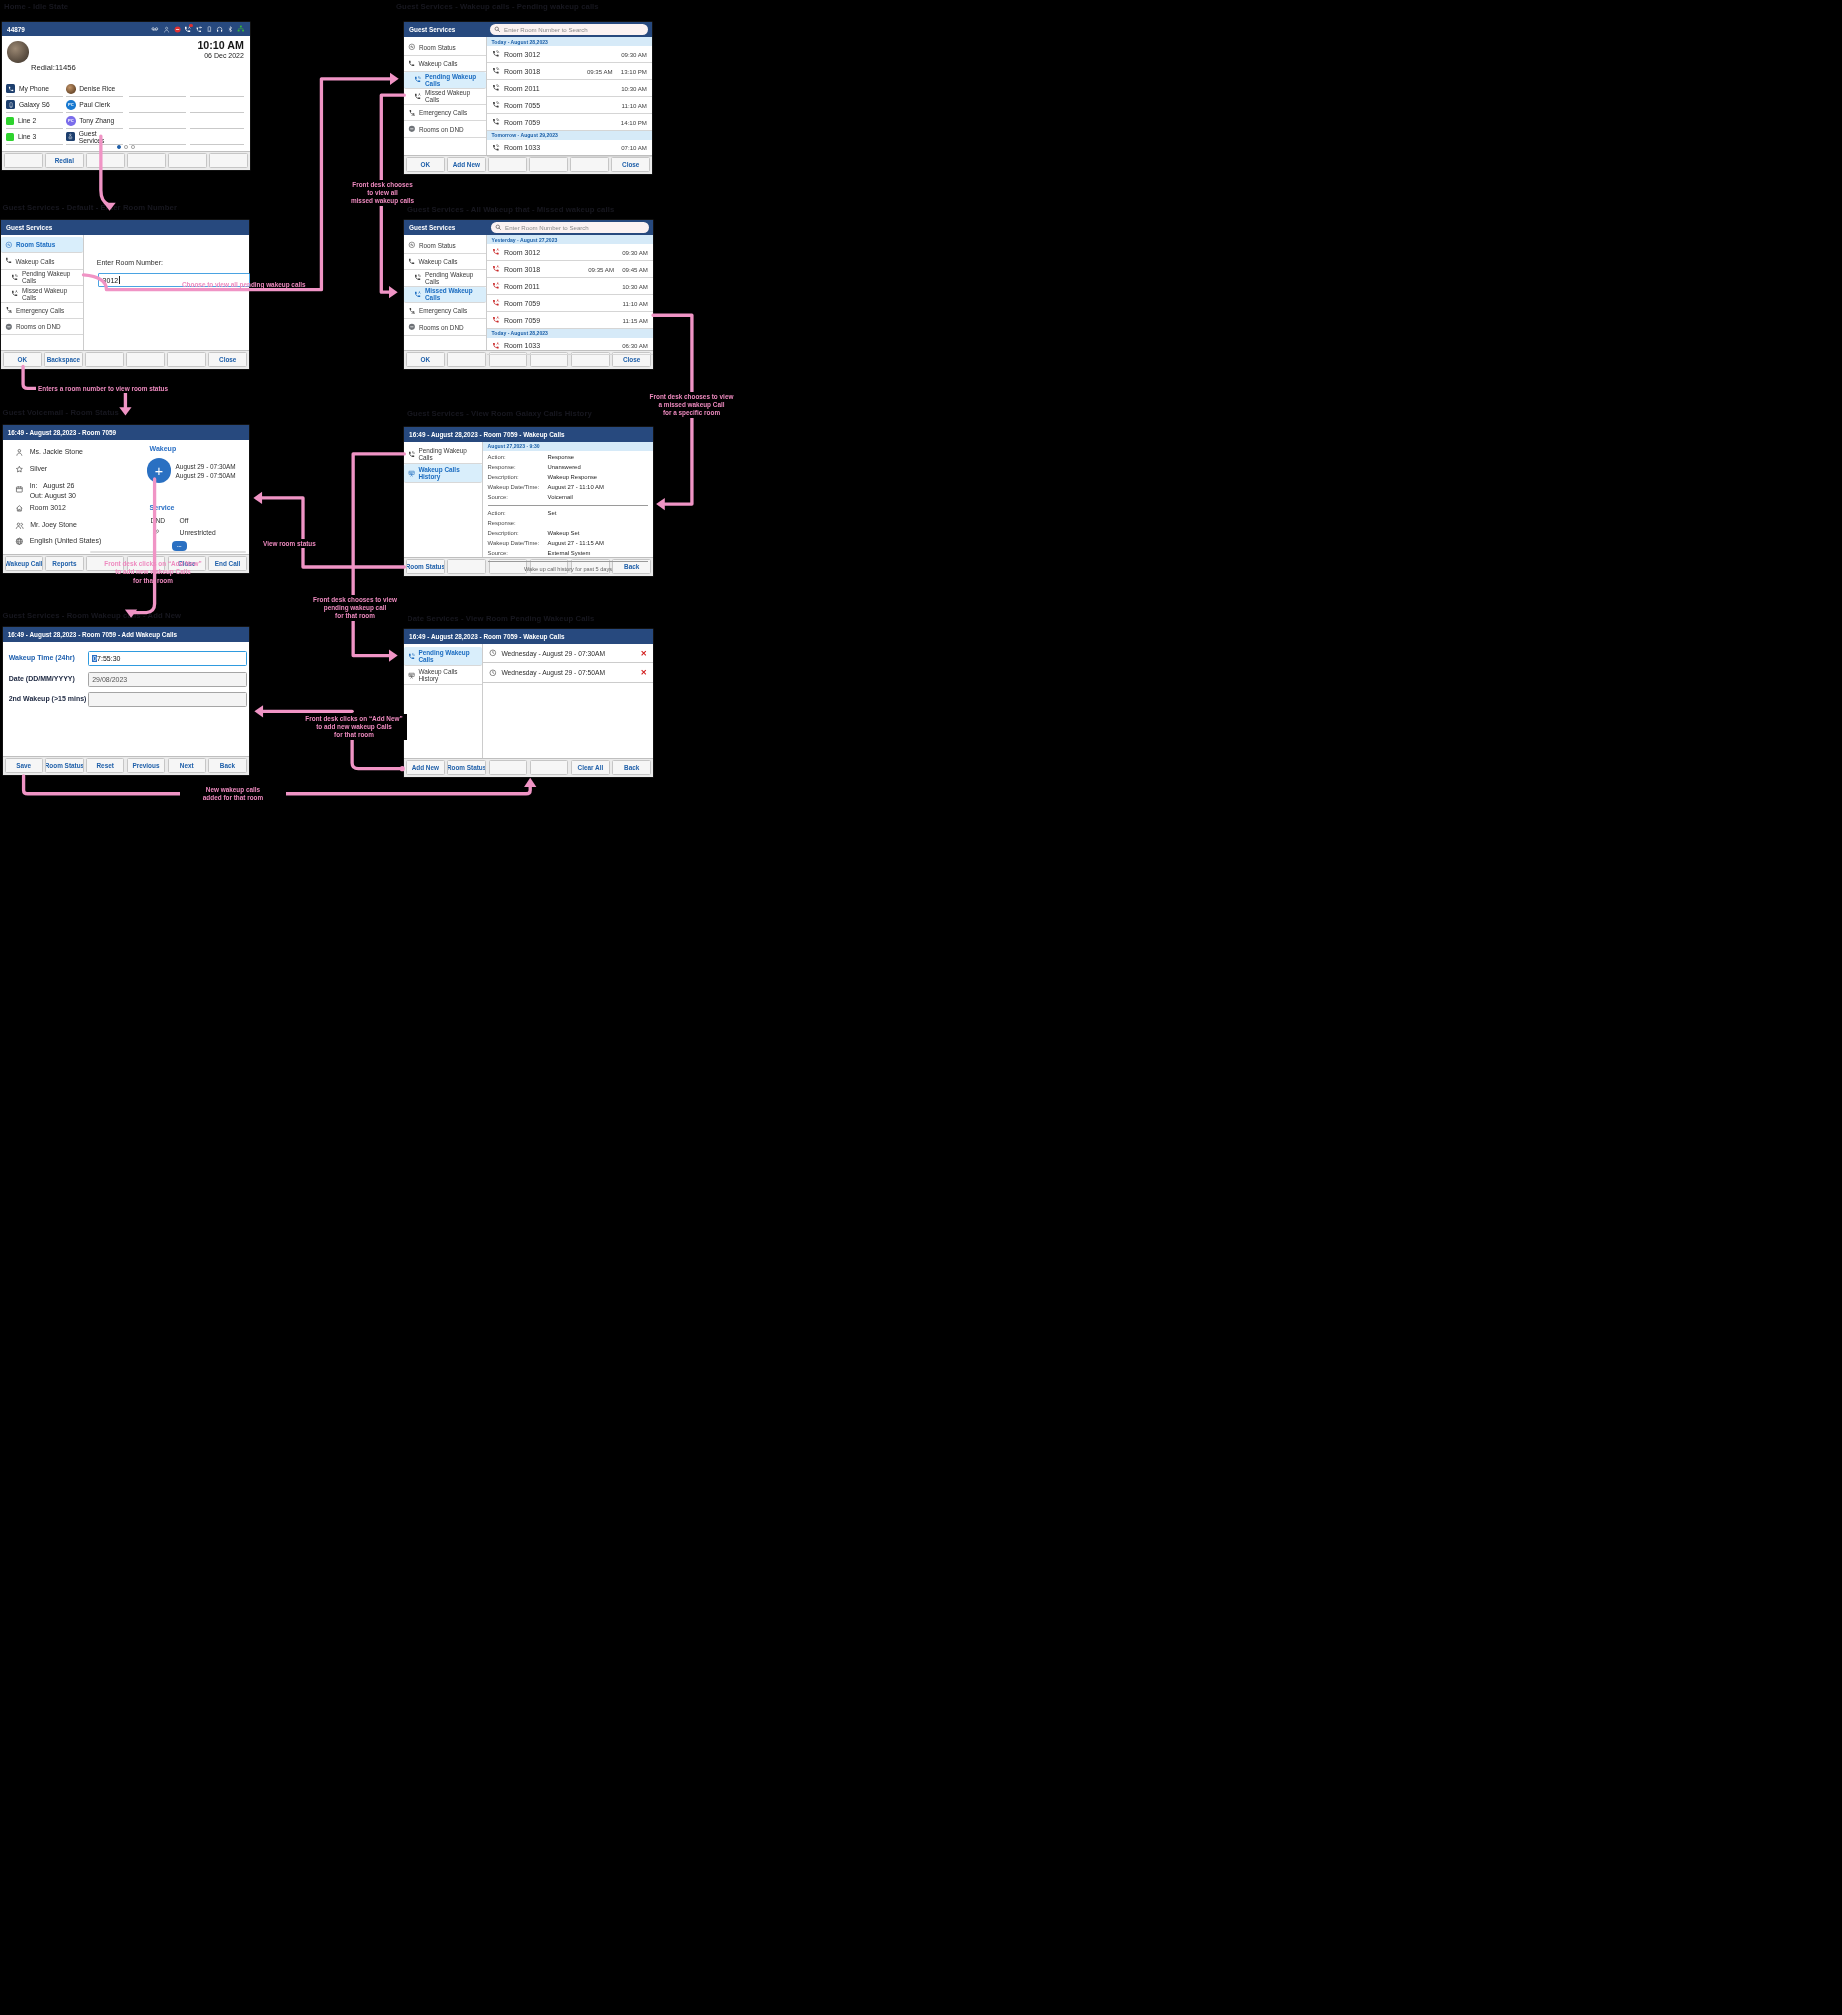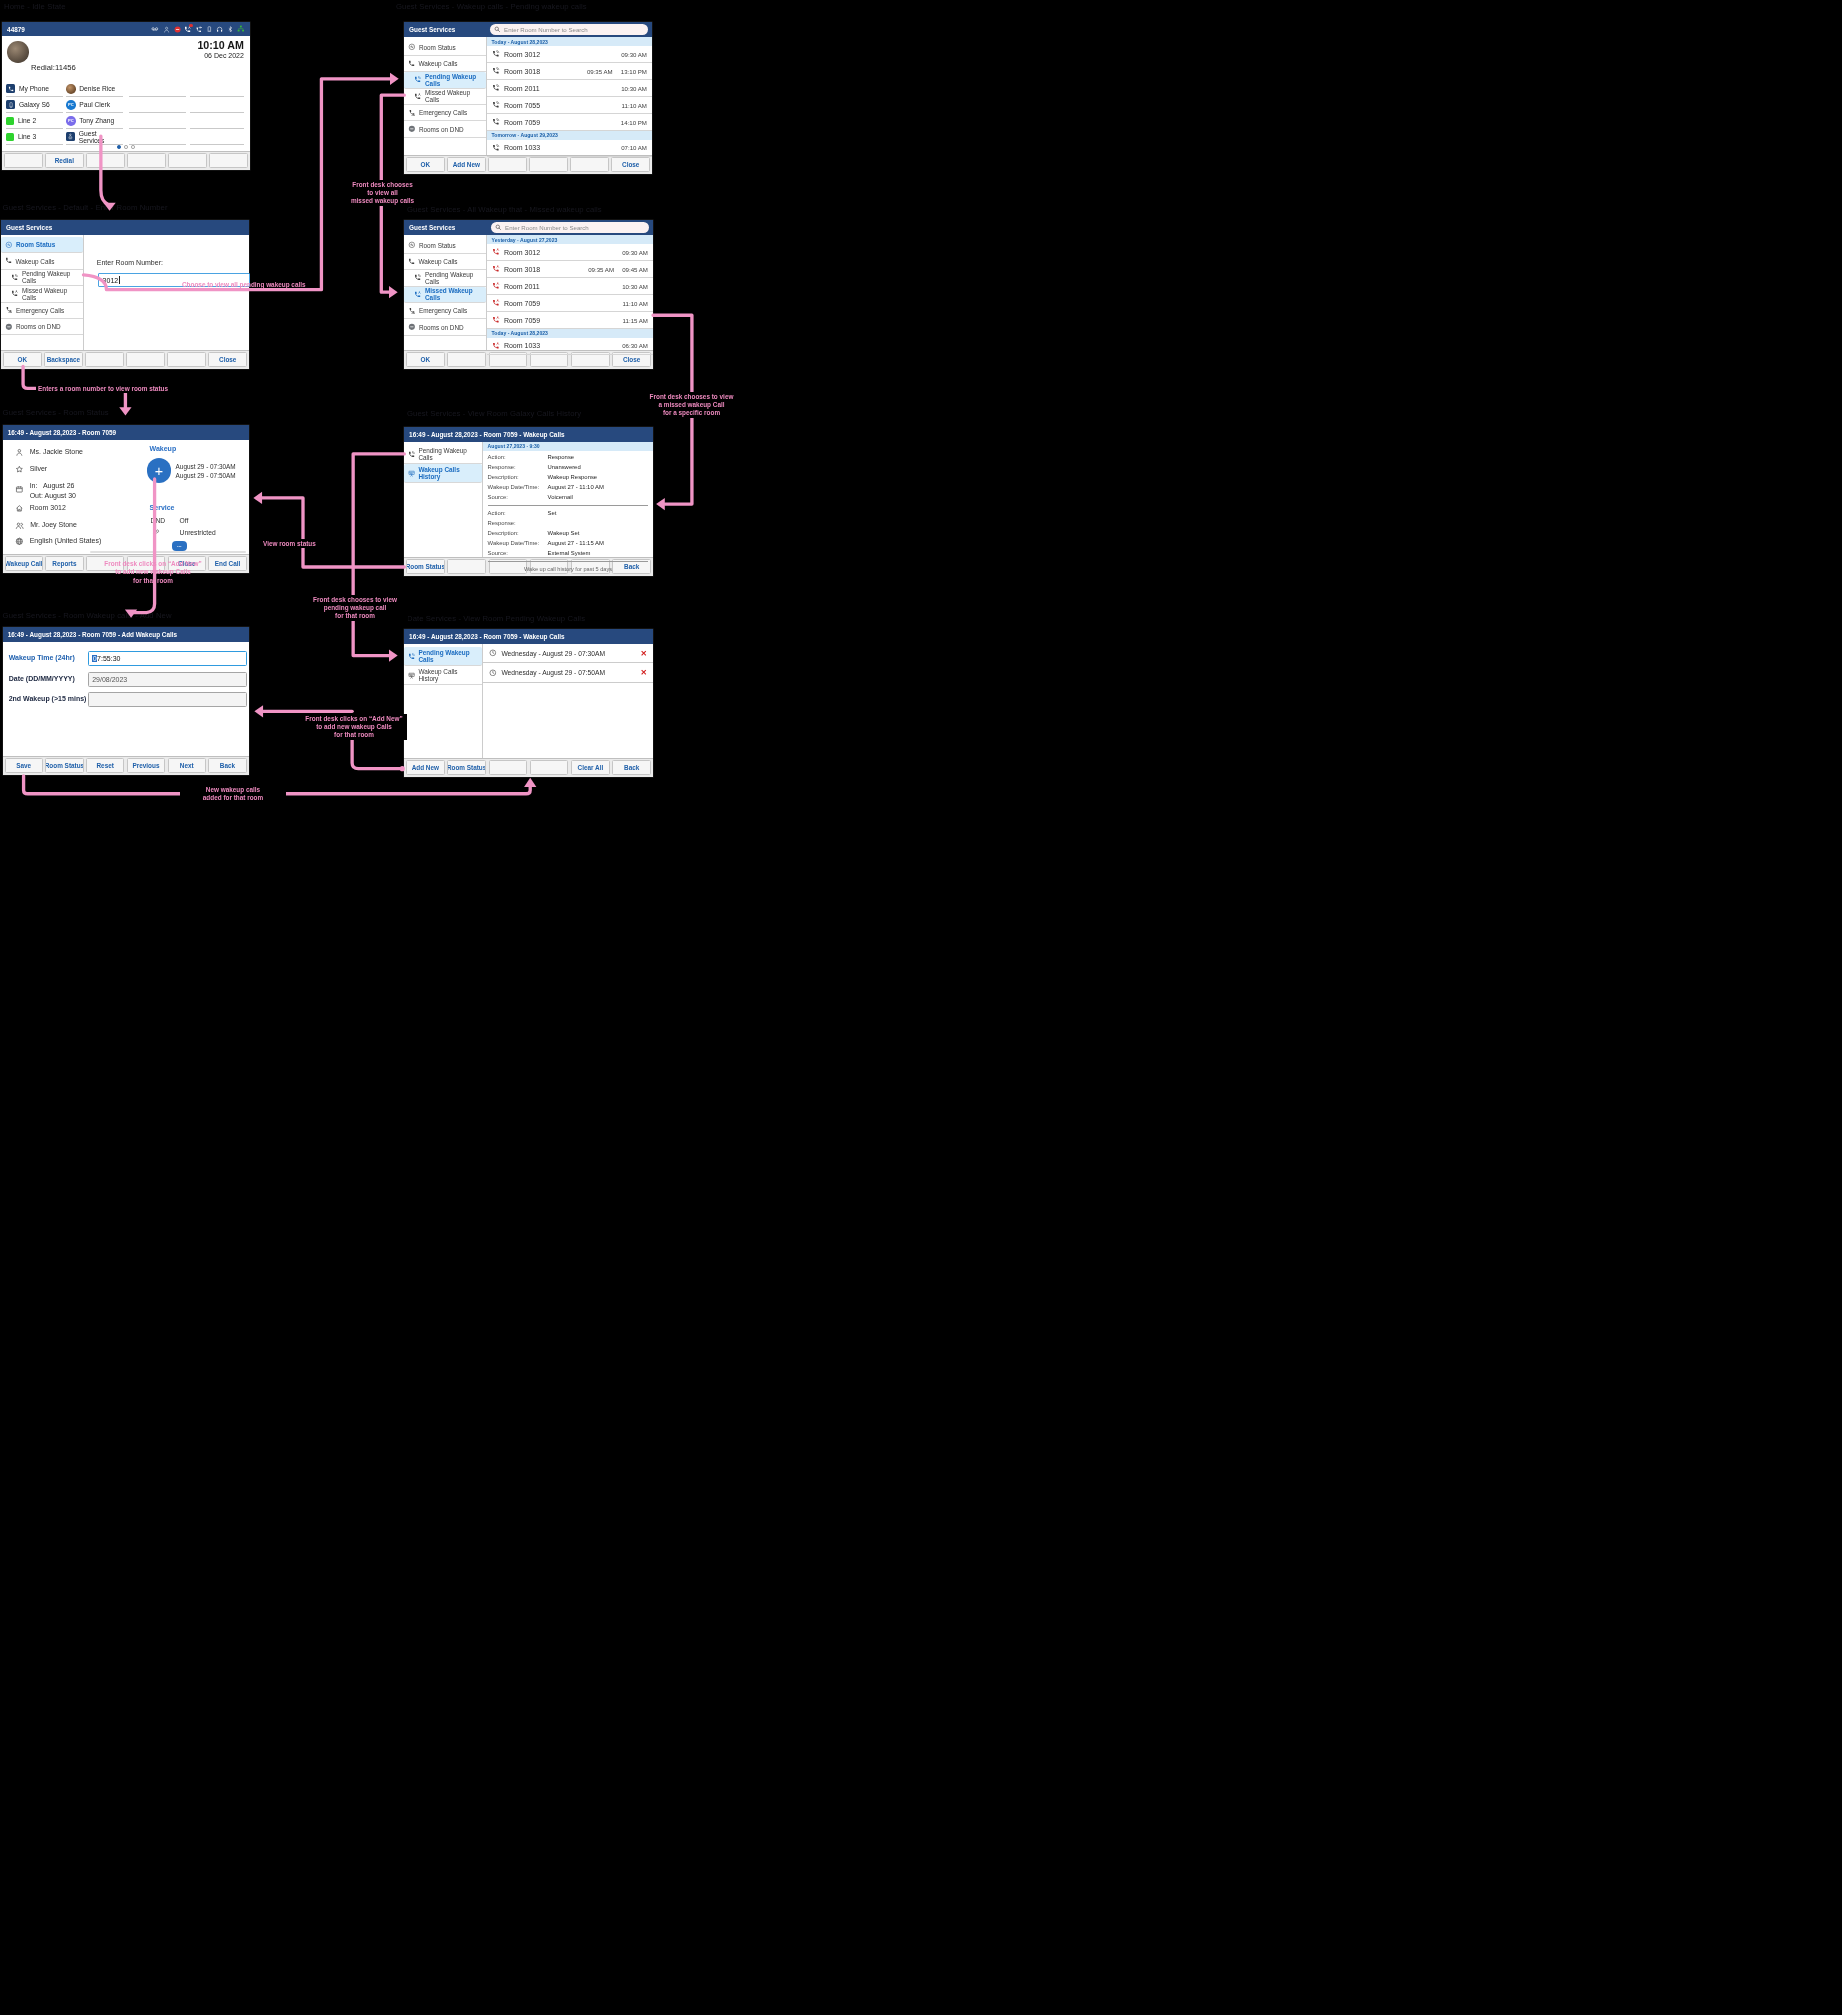--- a/index.html
+++ b/index.html
@@ -1,17 +1,17 @@
 <!DOCTYPE html>
 <html style="font-size:8.2px"><head>
 <meta charset="utf-8">
 <style>
   html,body{margin:0;padding:0;background:#000;}
   body{width:737px;height:806px;position:relative;font-family:"Liberation Sans",sans-serif;-webkit-font-smoothing:antialiased;}
-  .ghost{position:absolute;color:#17171f;font-weight:normal;font-size:7.7px;letter-spacing:0.1px;z-index:1;white-space:nowrap;}
+  .ghost{position:absolute;color:#17171f;font-weight:bold;font-size:7.7px;letter-spacing:0.1px;z-index:1;white-space:nowrap;}
   .panel{position:absolute;background:#fff;display:flex;flex-direction:column;z-index:2;box-shadow:0 0 0 0.5px #222;}
   .phead{background:#27497e;color:#fff;font-size:6.4px;font-weight:bold;display:flex;align-items:center;padding:0 5.1px;flex:none;position:relative;}
   .pbody{flex:1;display:flex;min-height:0;position:relative;}
   .softbar{flex:none;height:18.4px;background:#ebebeb;border-top:0.5px solid #bfbfbf;display:flex;align-items:center;gap:2.6px;padding:0 2px;}
   .skey{flex:1;height:13.3px;background:#f6f6f6;border:0.5px solid #c6c6c6;border-radius:1.5px;color:#1e5fa9;font-weight:bold;font-size:6.4px;display:flex;align-items:center;justify-content:center;white-space:nowrap;overflow:hidden;}
   .search{position:absolute;right:4.1px;top:2px;width:149px;height:10.7px;background:#fbf2f2;border-radius:5.6px;display:flex;align-items:center;gap:3.1px;padding:0 4.6px;color:#333;}
   .search .ph{color:#8a8a8a;font-size:6.1px;font-weight:normal;}
   .side{width:82px;border-right:0.5px solid #ccc;flex:none;padding-top:2px;}
   .sitem{height:15.4px;display:flex;align-items:center;gap:3.6px;padding:0 3.6px;font-size:6.4px;color:#3a3a3a;border-bottom:0.5px solid #d8d8d8;}
   .sitem.ind{padding-left:10.2px;}
@@ -158,21 +158,21 @@
         <path fill="none" stroke="currentColor" stroke-width="1.7" stroke-linecap="round" d="M7.5 14.5c.6-2.6 2.3-4 4.5-4s3.9 1.4 4.5 4"></path>
         <path stroke="currentColor" stroke-width="1.7" d="M5 17.5h14M7 21h10"></path>
       </symbol>
 </defs>
 </svg>
 
 <div class="ghost" style="left:4.1px;top:1.5px">Home - Idle State</div>
 <div class="ghost" style="left:396px;top:2px">Guest Services - Wakeup calls - Pending wakeup calls</div>
 <div class="ghost" style="left:2.6px;top:203px">Guest Services - Default - Enter Room Number</div>
 <div class="ghost" style="left:407px;top:205px">Guest Services - All Wakeup that - Missed wakeup calls</div>
-<div class="ghost" style="left:2.6px;top:408px">Guest Services - Room Status</div>
+<div class="ghost" style="left:2.6px;top:408px">Guest Voicemail - Room Status</div>
 <div class="ghost" style="left:407px;top:409px">Guest Services - View Room Galaxy Calls History</div>
 <div class="ghost" style="left:2.6px;top:611px">Guest Services - Room Wakeup calls - Add New</div>
 <div class="ghost" style="left:407px;top:614px">Date Services - View Room Pending Wakeup Calls</div>
 
 <div class="panel" style="left:2px;top:22px;width:248px;height:148px">
   <div class="phead" style="height:14.3px">
     <span>44879</span>
     <div class="sic">
       <svg width="7.7" height="7.7" style="color:#fff" viewBox="0 0 15 15">
           <use href="#i-vm"></use>

